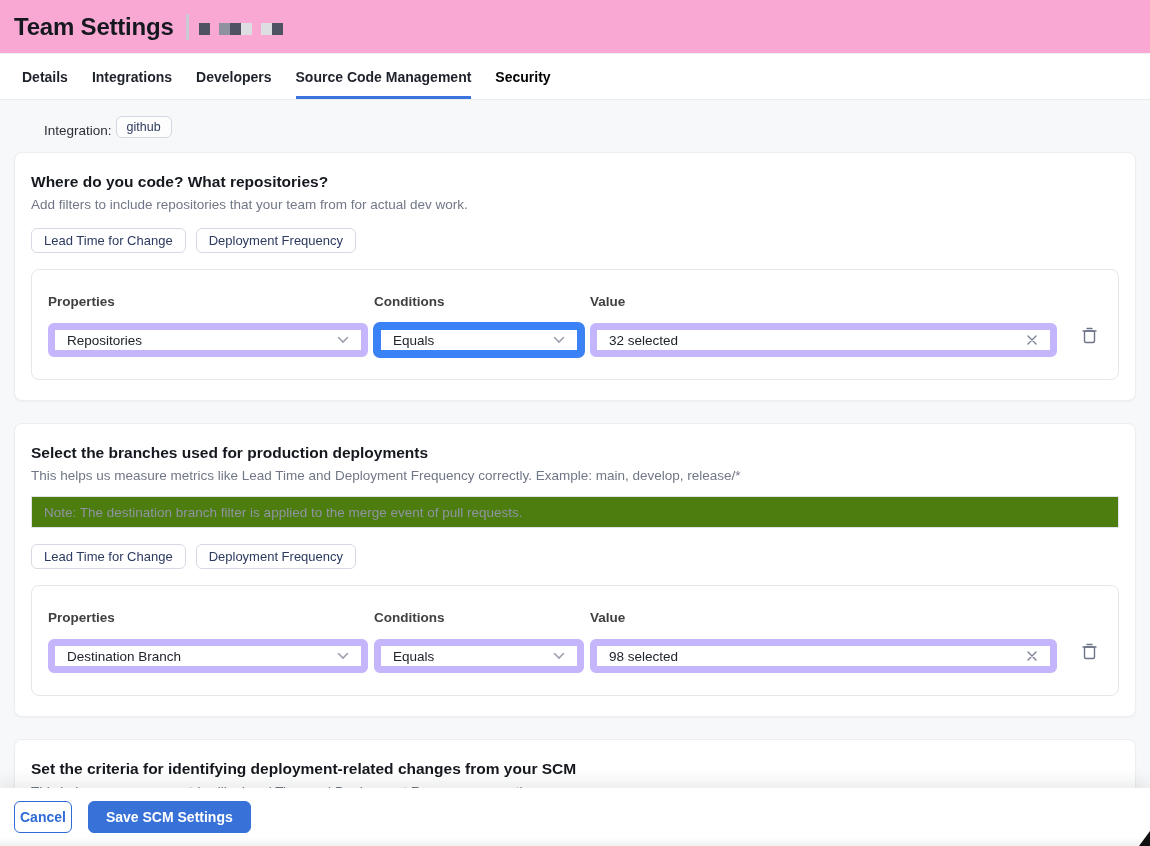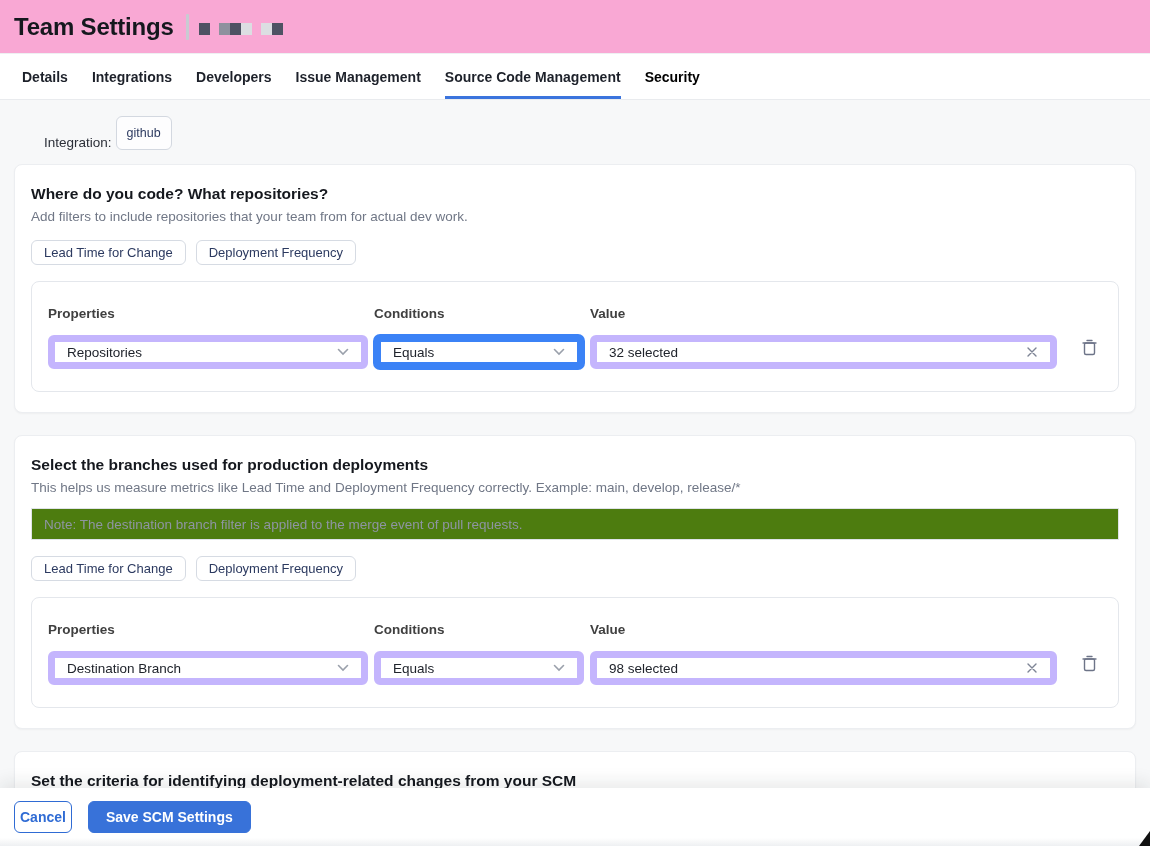--- a/index.html
+++ b/index.html
@@ -70,21 +70,21 @@
     display:flex; align-items:flex-end; gap:4px;
     padding:16px 0 14px 2px;
     font-size:13.5px; color:#2b2f38;margin-left:28px;
   }
   .chip {
     font-size:12.5px;
     color:#2c3a60;
     background:#fdfdfe;
     border:1px solid #d3d8e0;
     border-radius:6px;
-    padding:9px 10px;
+    padding:3px 10px;
   }
 
   .card {
     background:#fff;
     border:1px solid #eceef1;
     border-radius:8px;
     box-shadow:0 1px 2px rgba(20,24,33,.04);
     padding:20px 16px;
     margin-bottom:22px;
   }
@@ -231,21 +231,20 @@
         <i class="rd-lite"></i>
         <i class="rd-dark"></i>
       </span>
   </span>
 </div>
 
 <nav class="tabbar">
   <div class="tab">Details</div>
   <div class="tab">Integrations</div>
   <div class="tab">Developers</div>
-  <div class="tab">Issue Management</div>
   <div class="tab active">Source Code Management</div>
   <div class="tab disabled">Security</div>
 </nav>
 
 <main class="content">
 
   <div class="integration-row">
     <span>Integration:</span>
     <span class="chip">github</span>
   </div>

